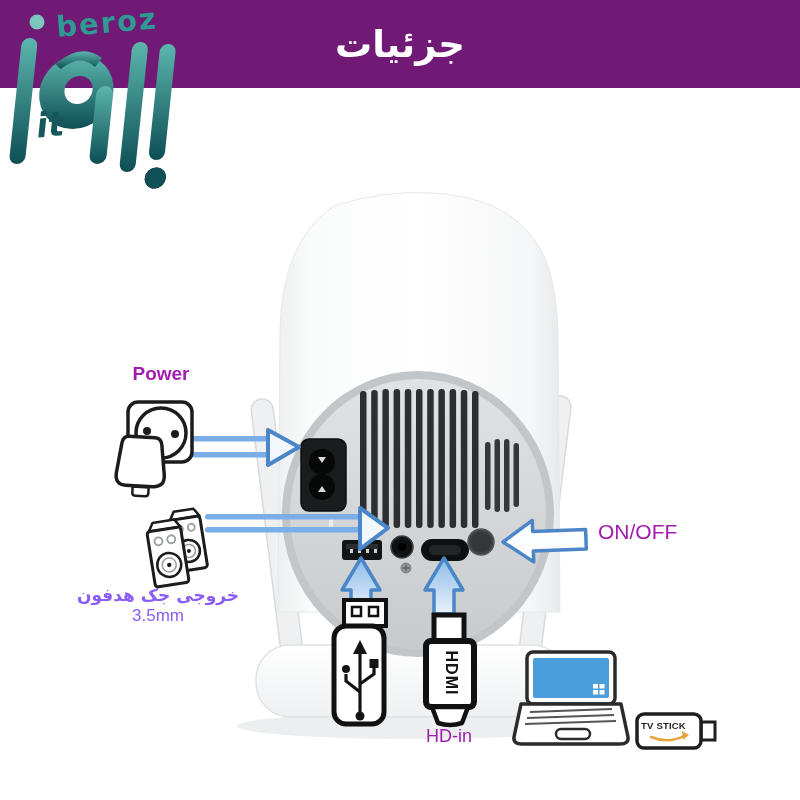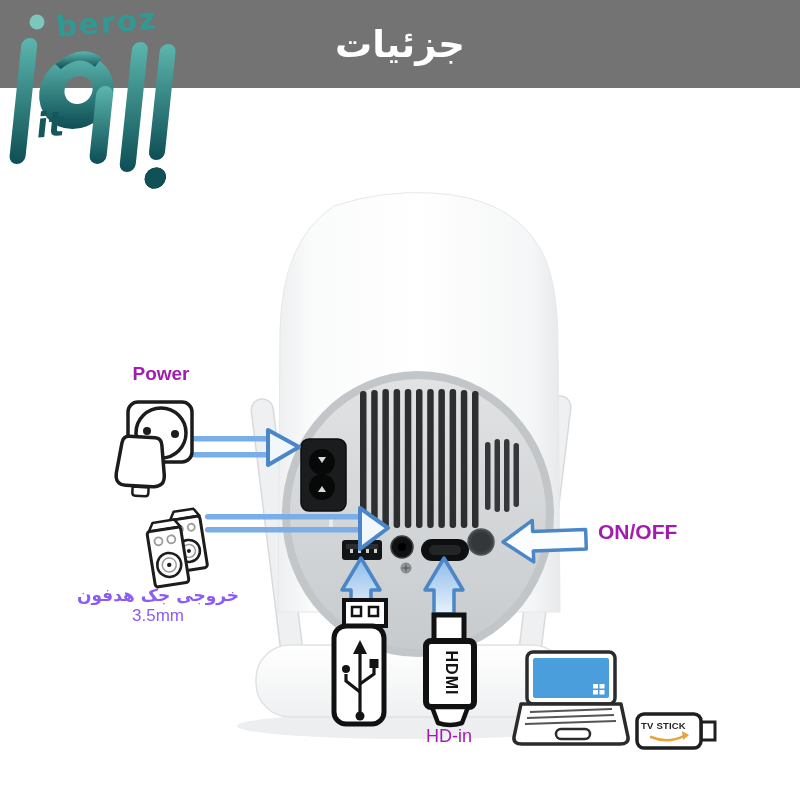--- a/index.html
+++ b/index.html
@@ -1,31 +1,31 @@
 <!DOCTYPE html>
 <html><head>
 <meta charset="utf-8">
 <style>
   html,body{margin:0;padding:0;background:#ffffff;}
   .stage{position:relative;width:800px;height:800px;overflow:hidden;
          font-family:"Liberation Sans",sans-serif;background:#ffffff;}
-  .header{position:absolute;left:0;top:0;width:800px;height:88px;background:#737373;
+  .header{position:absolute;left:0;top:0;width:800px;height:88px;background:#701a75;
           display:flex;align-items:center;justify-content:center;z-index:1;}
   .header .title{color:#ffffff;font-family:"DejaVu Sans",sans-serif;font-weight:bold;
                  font-size:37px;letter-spacing:1px;direction:rtl;}
   svg.diagram{position:absolute;left:0;top:0;z-index:2;}
   .lbl{position:absolute;z-index:3;color:#a21caf;}
   .lbl-power{left:110px;top:363px;width:102px;text-align:center;font-size:19px;font-weight:600;}
   .lbl-jack{left:62px;top:585px;width:192px;text-align:center;direction:rtl;font-size:17px;
             font-family:"DejaVu Sans",sans-serif;color:#8b5cf6;}
   .lbl-jack .fa{font-weight:bold;}
   .lbl-jack .size{font-family:"Liberation Sans",sans-serif;font-weight:400;}
   .lbl-usb{left:328px;top:726px;width:68px;text-align:center;font-size:21px;font-weight:600;}
   .lbl-hd{left:416px;top:726px;width:66px;text-align:center;font-size:18px;font-weight:400;}
-  .lbl-onoff{left:598px;top:520px;width:86px;font-size:21px;font-weight:700;}
+  .lbl-onoff{left:598px;top:520px;width:86px;font-size:21px;font-weight:400;}
   .lbl-hdmi{left:425px;top:663px;width:50px;height:20px;text-align:center;font-size:16px;
             font-weight:bold;color:#131313;transform:rotate(90deg);letter-spacing:1px;}
   .lbl-tvstick{left:641px;top:720px;width:48px;text-align:left;font-size:9.5px;
                font-weight:bold;letter-spacing:0.2px;color:#1f1f1f;}
   .lbl-beroz{left:56px;top:4px;width:140px;font-size:29px;font-weight:bold;color:#2e9a93;
              transform:rotate(-5deg);letter-spacing:2px;font-family:"DejaVu Sans",sans-serif;}
   .lbl-it{left:36px;top:103px;width:60px;font-size:34px;font-weight:bold;font-style:italic;
           color:#16575c;transform:rotate(-5deg);font-family:"DejaVu Sans",sans-serif;}
 </style>
 </head>

